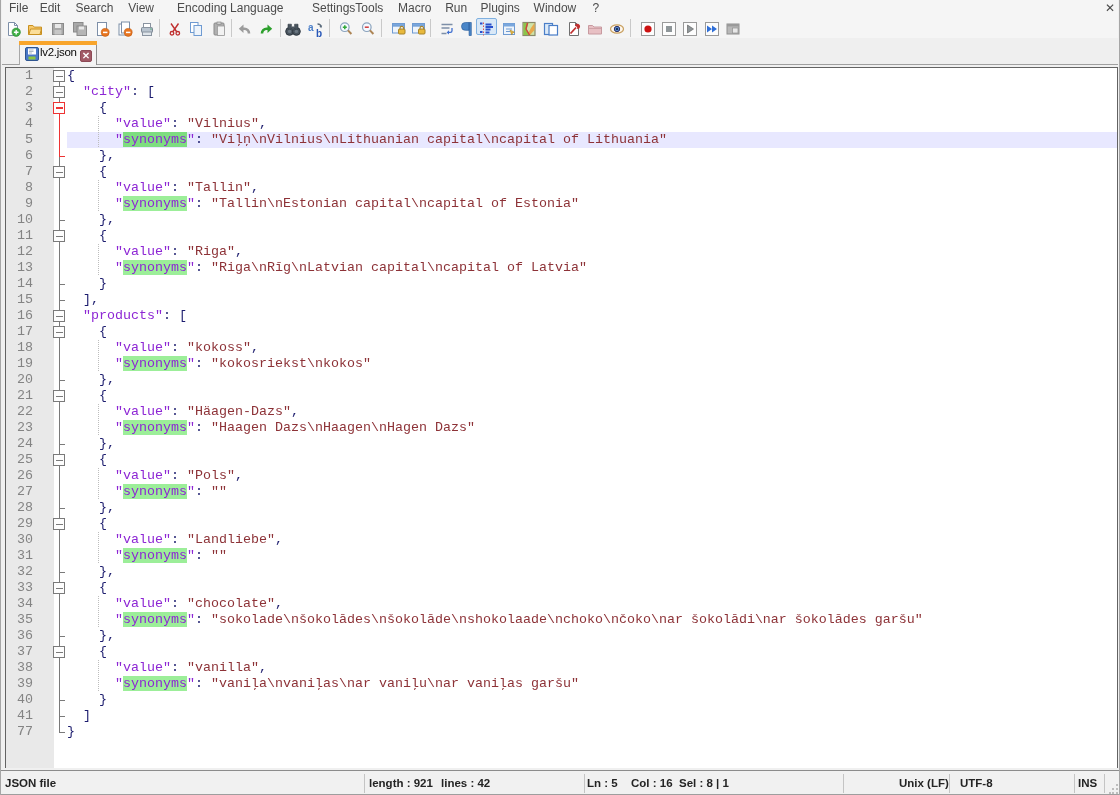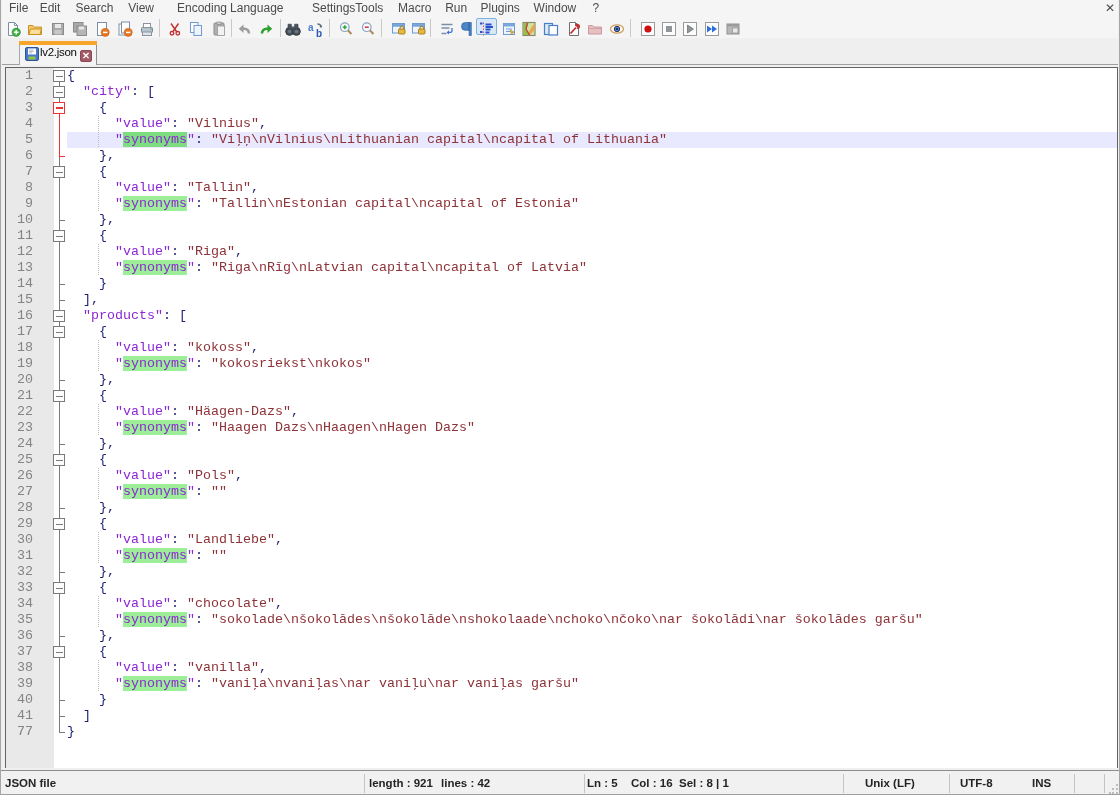--- a/index.html
+++ b/index.html
@@ -352,23 +352,23 @@
 <div class="guide" style="top:532px;height:32px"></div>
 <div class="guide" style="top:596px;height:32px"></div>
 <div class="guide" style="top:660px;height:32px"></div>
 <div id="statusbar">
 <span style="left:4px">JSON file</span>
 <span style="left:368px">length : 921</span>
 <span style="left:440px">lines : 42</span>
 <span style="left:586px">Ln : 5</span>
 <span style="left:630px">Col : 16</span>
 <span style="left:678px">Sel : 8 | 1</span>
-<span style="left:864px">Unix (LF)</span>
+<span style="left:898px">Unix (LF)</span>
 <span style="left:959px">UTF-8</span>
-<span style="left:1031px">INS</span>
+<span style="left:1077px">INS</span>
       <div class="ssep" style="left:363px"></div>
 <div class="ssep" style="left:583px"></div>
 <div class="ssep" style="left:842px"></div>
 <div class="ssep" style="left:948px"></div>
 <div class="ssep" style="left:1073px"></div>
 <div class="ssep" style="left:1103px"></div>
 <svg id="grip" width="10" height="10">
         <g fill="#bdbdbd">
           <rect x="7" y="0" width="2" height="2"></rect>
           <rect x="7" y="4" width="2" height="2"></rect>

